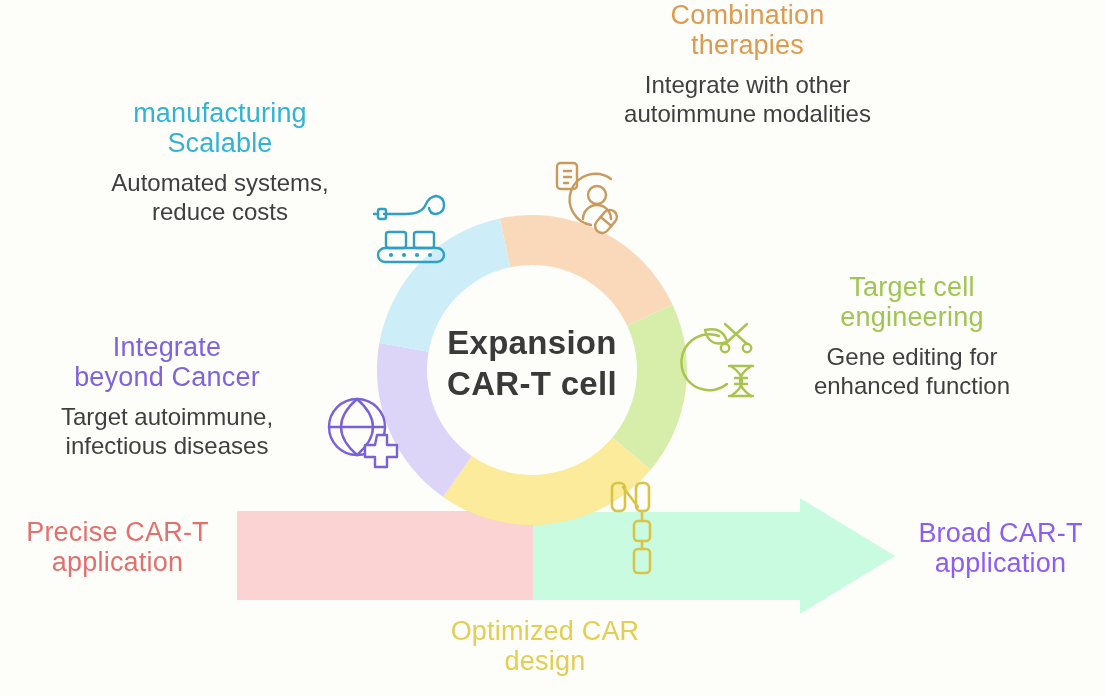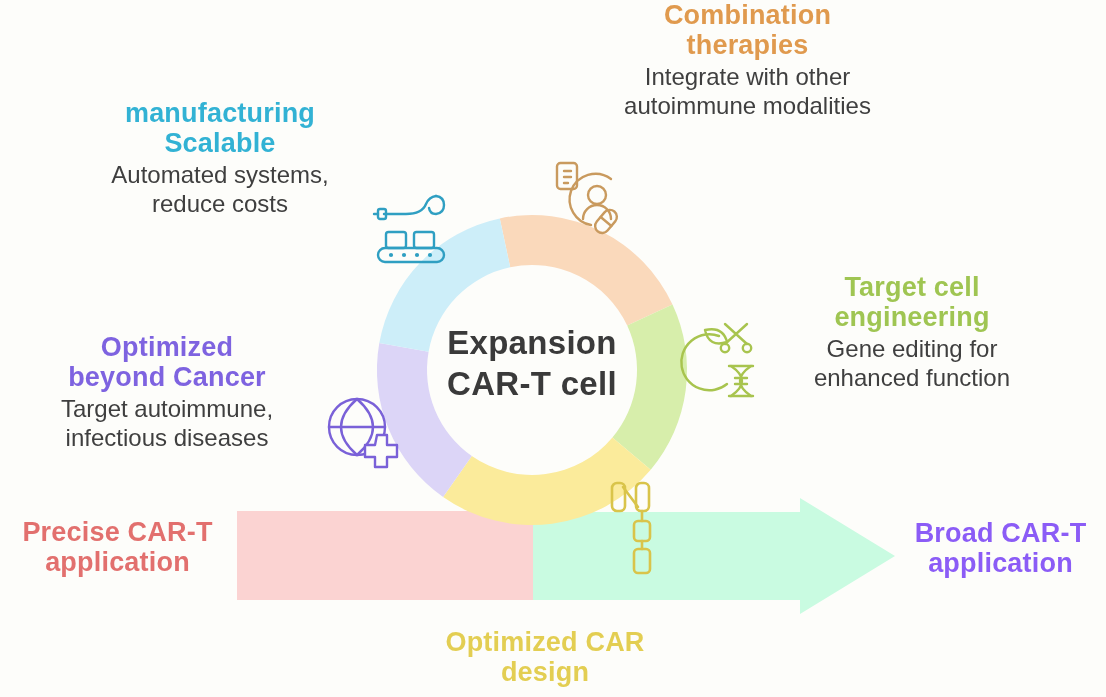--- a/index.html
+++ b/index.html
@@ -7,31 +7,31 @@
     width:1106px;height:697px;
     background:#fdfdfa;
     font-family:"Liberation Sans", sans-serif;
     overflow:hidden;
     position:relative;
   }
   #stage{position:absolute;inset:0;}
   svg.layer{position:absolute;left:0;top:0;width:1106px;height:697px;}
 
   .label-block{position:absolute;text-align:center;line-height:1.12;}
-  .label-title{font-weight:bold;font-size:27px;letter-spacing:.2px;}
-  .label-desc{font-size:24px;color:#3f3f3f;margin-top:3px;line-height:1.2;}
+  .label-title{font-weight:normal;font-size:27px;letter-spacing:.2px;}
+  .label-desc{font-size:24px;color:#3f3f3f;margin-top:11px;line-height:1.2;}
 
   
   #lbl-combination{left:575px;top:0px;width:345px;}
   #lbl-scalable{left:55px;top:98px;width:330px;}
   #lbl-precise{left:762px;top:272px;width:300px;}
   #lbl-expansion{left:2px;top:332px;width:330px;}
   #lbl-limited{left:0px;top:517px;width:235px;}
   #lbl-broad{left:895px;top:518px;width:211px;}
-  #lbl-optimized{left:400px;top:616px;width:290px;margin-top:11px;}
+  #lbl-optimized{left:400px;top:616px;width:290px;}
 
   #center-text{
     position:absolute;left:392px;top:322px;width:280px;
     text-align:center;font-size:33px;font-weight:bold;color:#3a3a3a;
     line-height:1.25;letter-spacing:.3px;
   }
 </style>
 </head>
 <body>
 
@@ -148,21 +148,21 @@
       <div>engineering</div>
     </div>
     <div class="label-desc">
       <div>Gene editing for</div>
       <div>enhanced function</div>
     </div>
   </div>
 
   <div class="label-block" id="lbl-expansion">
     <div class="label-title" style="color:#7e63e0">
-      <div>Optimized</div>
+      <div>Integrate</div>
       <div>beyond Cancer</div>
     </div>
     <div class="label-desc">
       <div>Target autoimmune,</div>
       <div>infectious diseases</div>
     </div>
   </div>
 
   <div class="label-block" id="lbl-optimized">
     <div class="label-title" style="color:#e3ce52">

